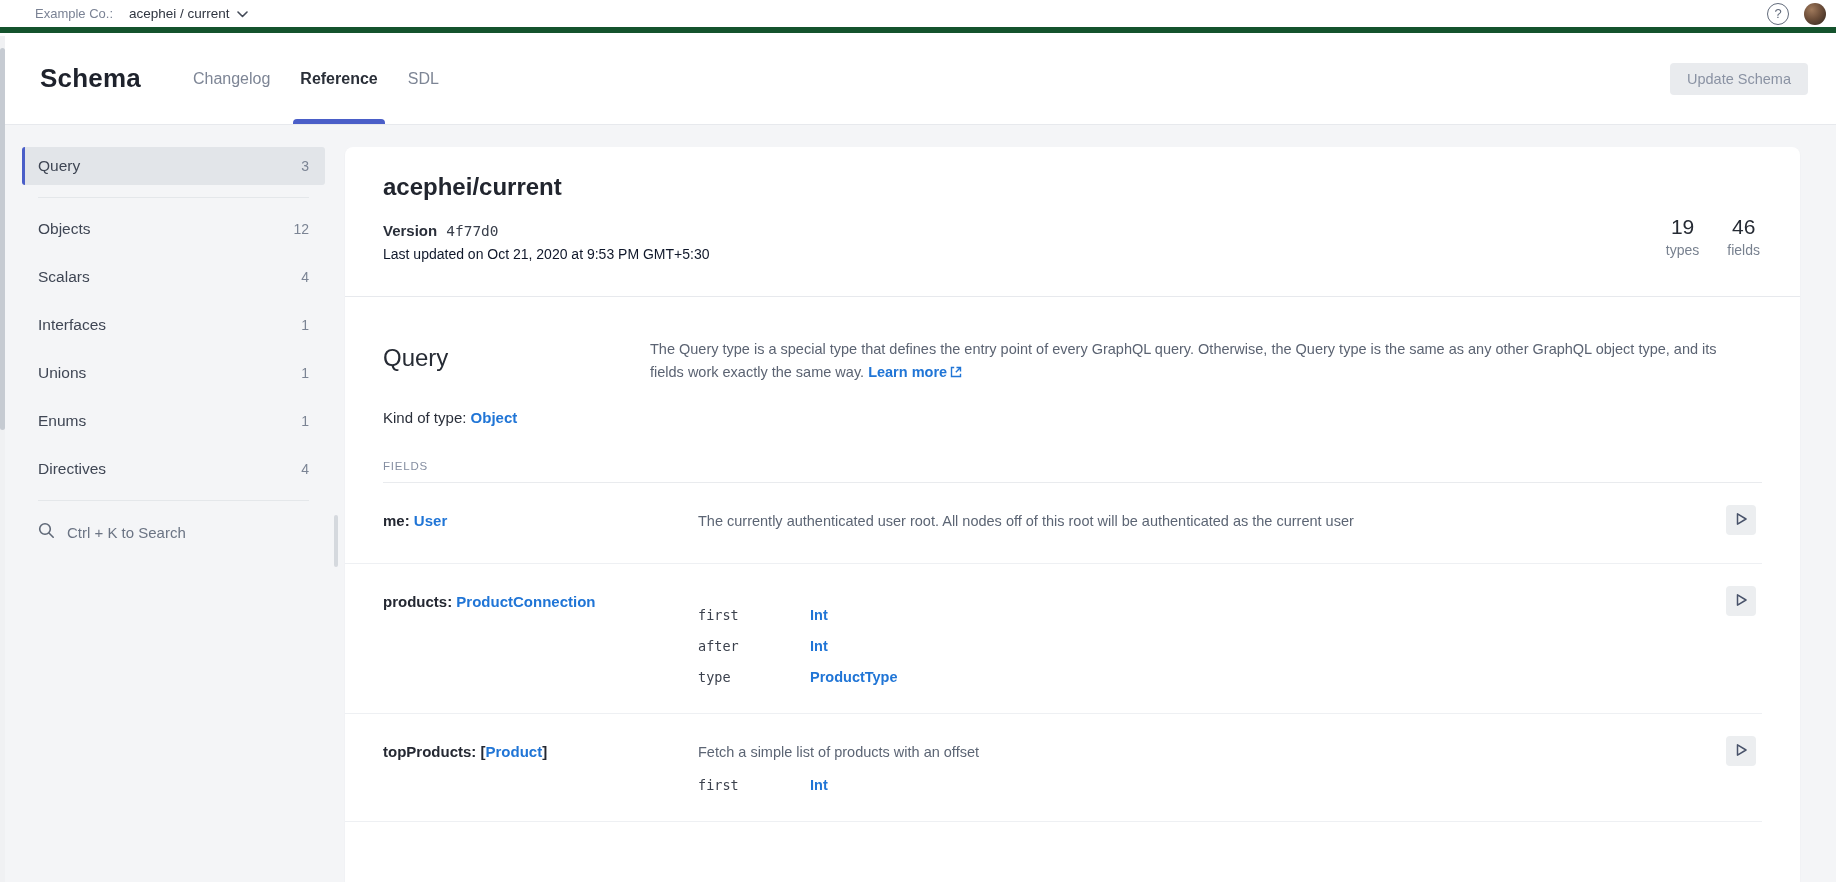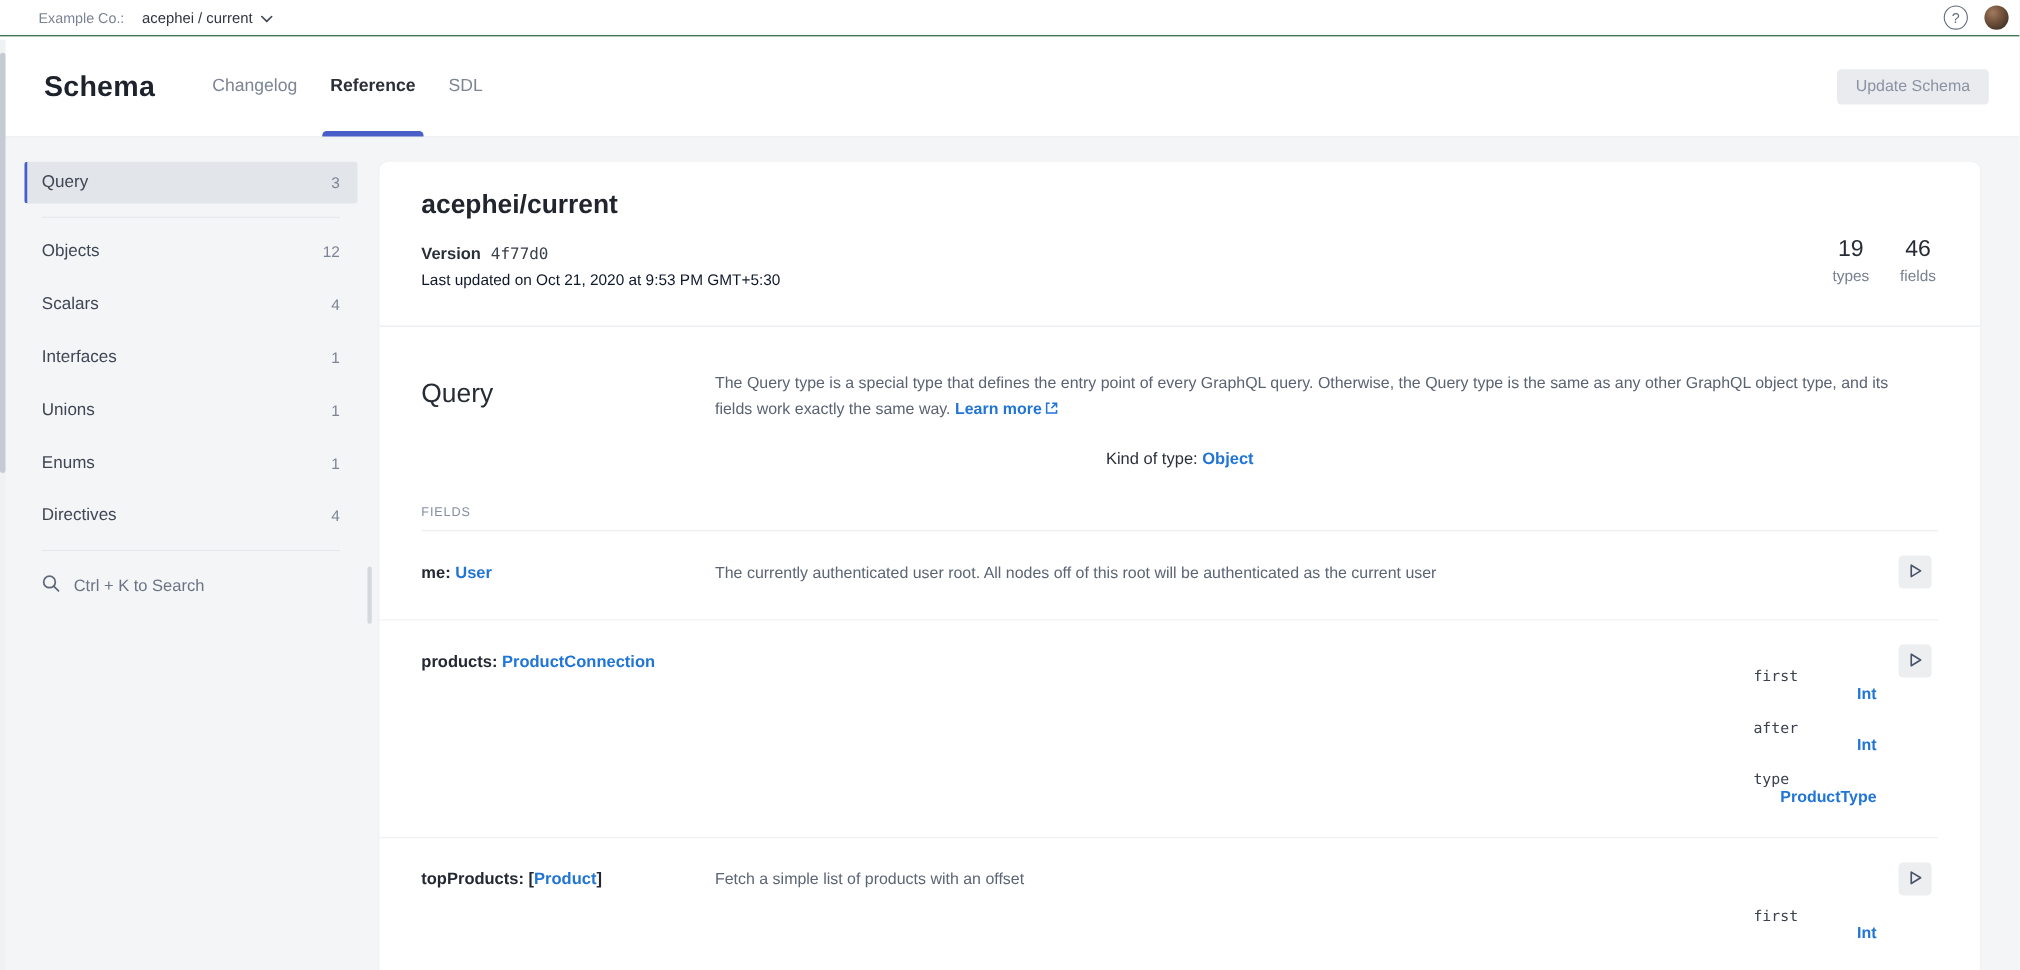--- a/index.html
+++ b/index.html
@@ -1,21 +1,21 @@
 <!DOCTYPE html>
 <html><head>
 <meta charset="utf-8">
 <style>
   * { margin:0; padding:0; box-sizing:border-box; }
   body { font-family:"Liberation Sans", sans-serif; }
   .screen { position:relative; width:1836px; height:882px; background:#f4f5f7; overflow:hidden; }
 
   
   .topbar { position:absolute; top:0; left:0; width:100%; height:33px; background:#fff;
-            border-bottom:1px solid #14532d; display:flex; align-items:center; padding:0 10px 0 35px; z-index:5; }
+            border-bottom:6px solid #14532d; display:flex; align-items:center; padding:0 10px 0 35px; z-index:5; }
   .org-label { font-size:13px; color:#7a8294; margin-right:16px; }
   .graph-selector { display:flex; align-items:center; gap:7px; font-size:13.5px; font-weight:normal; color:#2f3540; cursor:pointer; }
   .topbar-right { margin-left:auto; display:flex; align-items:center; gap:15px; }
   .help-btn { width:22px; height:22px; border-radius:50%; border:1.5px solid #626b7b; color:#626b7b;
               display:flex; align-items:center; justify-content:center; font-size:13px; background:#fff; }
   .avatar { width:22px; height:22px; border-radius:50%;
             background:radial-gradient(circle at 35% 30%, #a07a5c 0%, #6e4f3a 45%, #2e241d 100%); }
 
   
   .header { position:absolute; top:33px; left:0; width:100%; height:92px; background:#fff;
@@ -61,31 +61,31 @@
   .stat-value { font-size:21px; color:#262b34; }
   .stat-label { font-size:14px; color:#78818f; margin-top:3px; }
 
   .type-row { display:flex; padding:46px 38px 0; }
   .col-name { width:267px; flex:none; }
   .type-name { font-size:24px; color:#262b34; line-height:30px; }
   .type-desc { flex:1; margin-top:-5px; padding-right:16px; font-size:14.5px; line-height:23px; color:#5b6372; }
   a.link { color:var(--link); text-decoration:none; font-weight:bold; cursor:pointer; }
   .ext-icon { display:inline-block; vertical-align:-1px; margin-left:3px; }
 
-  .kind-row { margin-top:24px; padding:0 38px; font-size:15px; color:#2a2f3a;text-align:center; }
+  .kind-row { margin-top:24px; padding:0 38px; font-size:15px; color:#2a2f3a; }
   .fields-label { margin-top:34px; padding:0 38px; font-size:11.5px; letter-spacing:0.8px; color:#858ea1; }
   .fields-divider { margin:10px 38px 0 38px; height:1px; background:#e9ebee; border:none; }
 
   .field-row { display:flex; align-items:flex-start; padding:28px 6px 28px 38px; margin:0 38px 0 0;
                border-bottom:1px solid #eef0f3; }
   .field-name { font-size:15px; font-weight:bold; color:#242832; line-height:20px; }
-  .field-desc-col { flex:1; margin-right:20px; }
+  .field-desc-col { flex:1; margin-right:20px;margin-left:48px; }
   .field-desc { font-size:14.5px; color:#5c6574; line-height:20px; }
   .deprecated { margin-top:11px; font-family:"DejaVu Sans Mono", monospace; font-size:13.5px; color:#6e5acb; }
-  .arg { display:flex; align-items:flex-end; margin-top:15px;flex-direction:column; }
+  .arg { display:flex; align-items:flex-start; margin-top:15px; }
   .arg-name { font-family:"DejaVu Sans Mono", monospace; font-size:13.5px; color:#3b414d; width:112px; flex:none; }
   .arg-type { font-size:14.5px; }
   .play-btn { flex:none; width:30px; height:30px; margin-top:-6px; background:#eceef0; border:none; border-radius:4px;
               display:flex; align-items:center; justify-content:center; cursor:pointer; }
 
   :root { --accent:#4a5ec8; --link:#2075d6; }
 </style>
 </head>
 <body>
 

